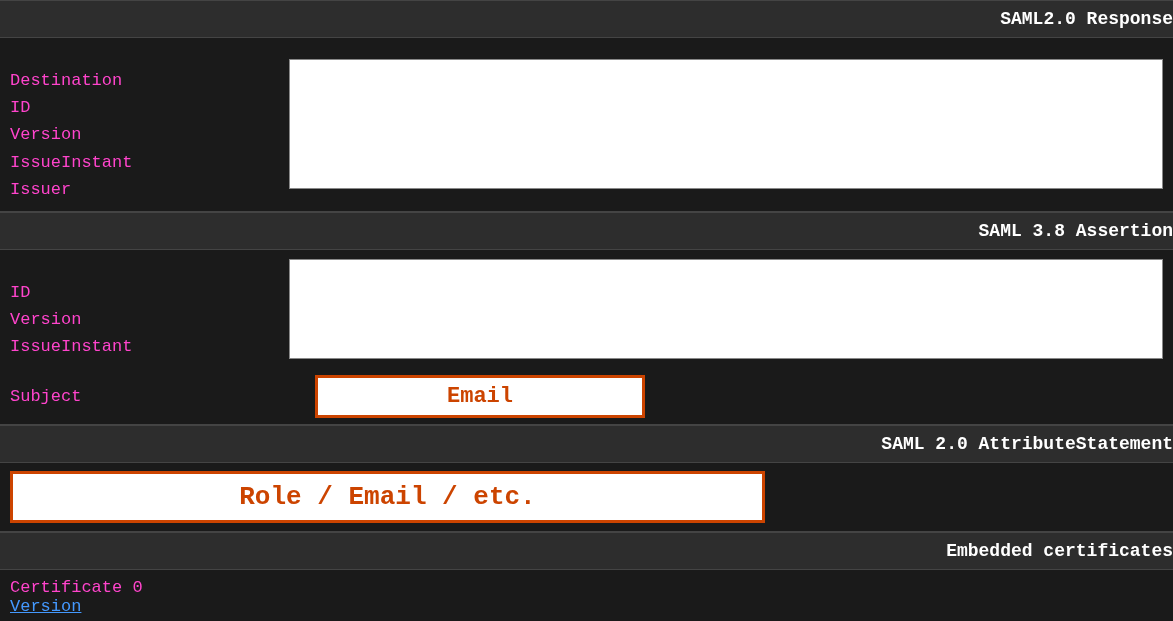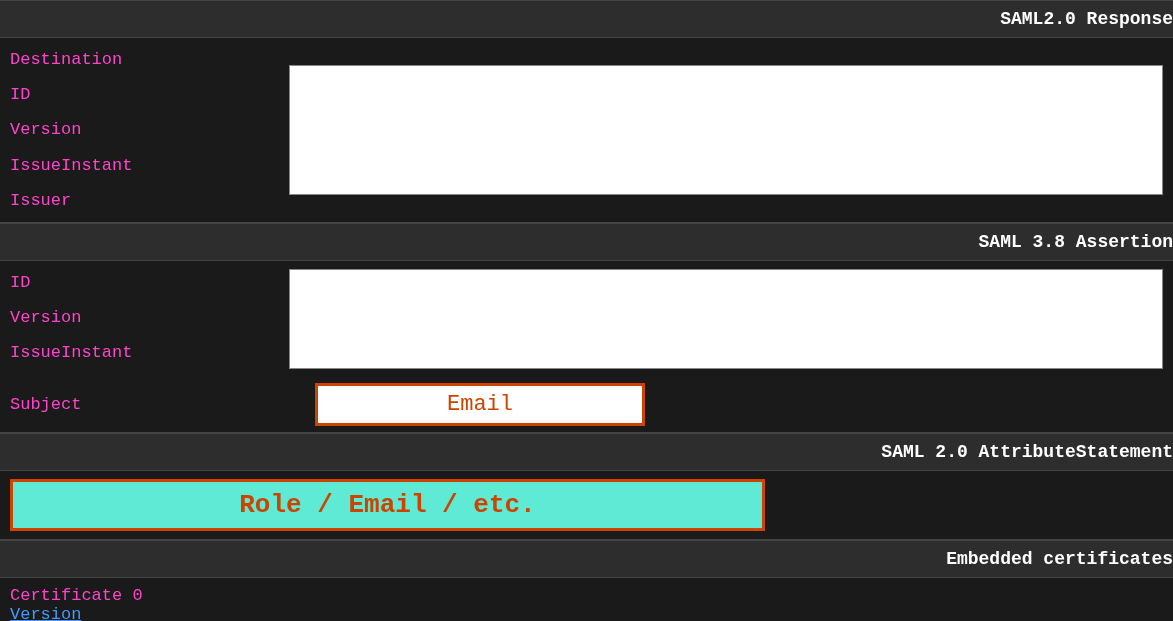--- a/index.html
+++ b/index.html
@@ -30,22 +30,23 @@
       color: #ffffff;
       border-top: 1px solid #444;
       border-bottom: 1px solid #444;
     }
 
     .field-labels {
       width: 285px;
       padding: 8px 10px;
       display: flex;
       flex-direction: column;
-      gap: 8px;
+      gap: 0;
       flex-shrink: 0;
+      margin-top: 21px;
     }
 
     .field-label {
       color: #ff44cc;
       font-size: 17px;
       line-height: 1.6;
       font-family: 'Courier New', Courier, monospace;
     }
 
     .field-content {
@@ -72,31 +73,31 @@
       display: block;
     }
 
     .email-box {
       background-color: #ffffff;
       border: 3px solid #cc4400;
       width: 330px;
       padding: 6px 12px;
       text-align: center;
       font-size: 22px;
-      font-weight: normal;
+      font-weight: bold;
       color: #cc4400;
       font-family: 'Courier New', Courier, monospace;
     }
 
     .attributes-row {
       padding: 8px 10px;
     }
 
     .attributes-box {
-      background-color: #5eead4;
+      background-color: #ffffff;
       border: 3px solid #cc4400;
       width: 755px;
       padding: 8px 12px;
       text-align: center;
       font-size: 26px;
       font-weight: bold;
       color: #cc4400;
       font-family: 'Courier New', Courier, monospace;
       display: inline-block;
     }

